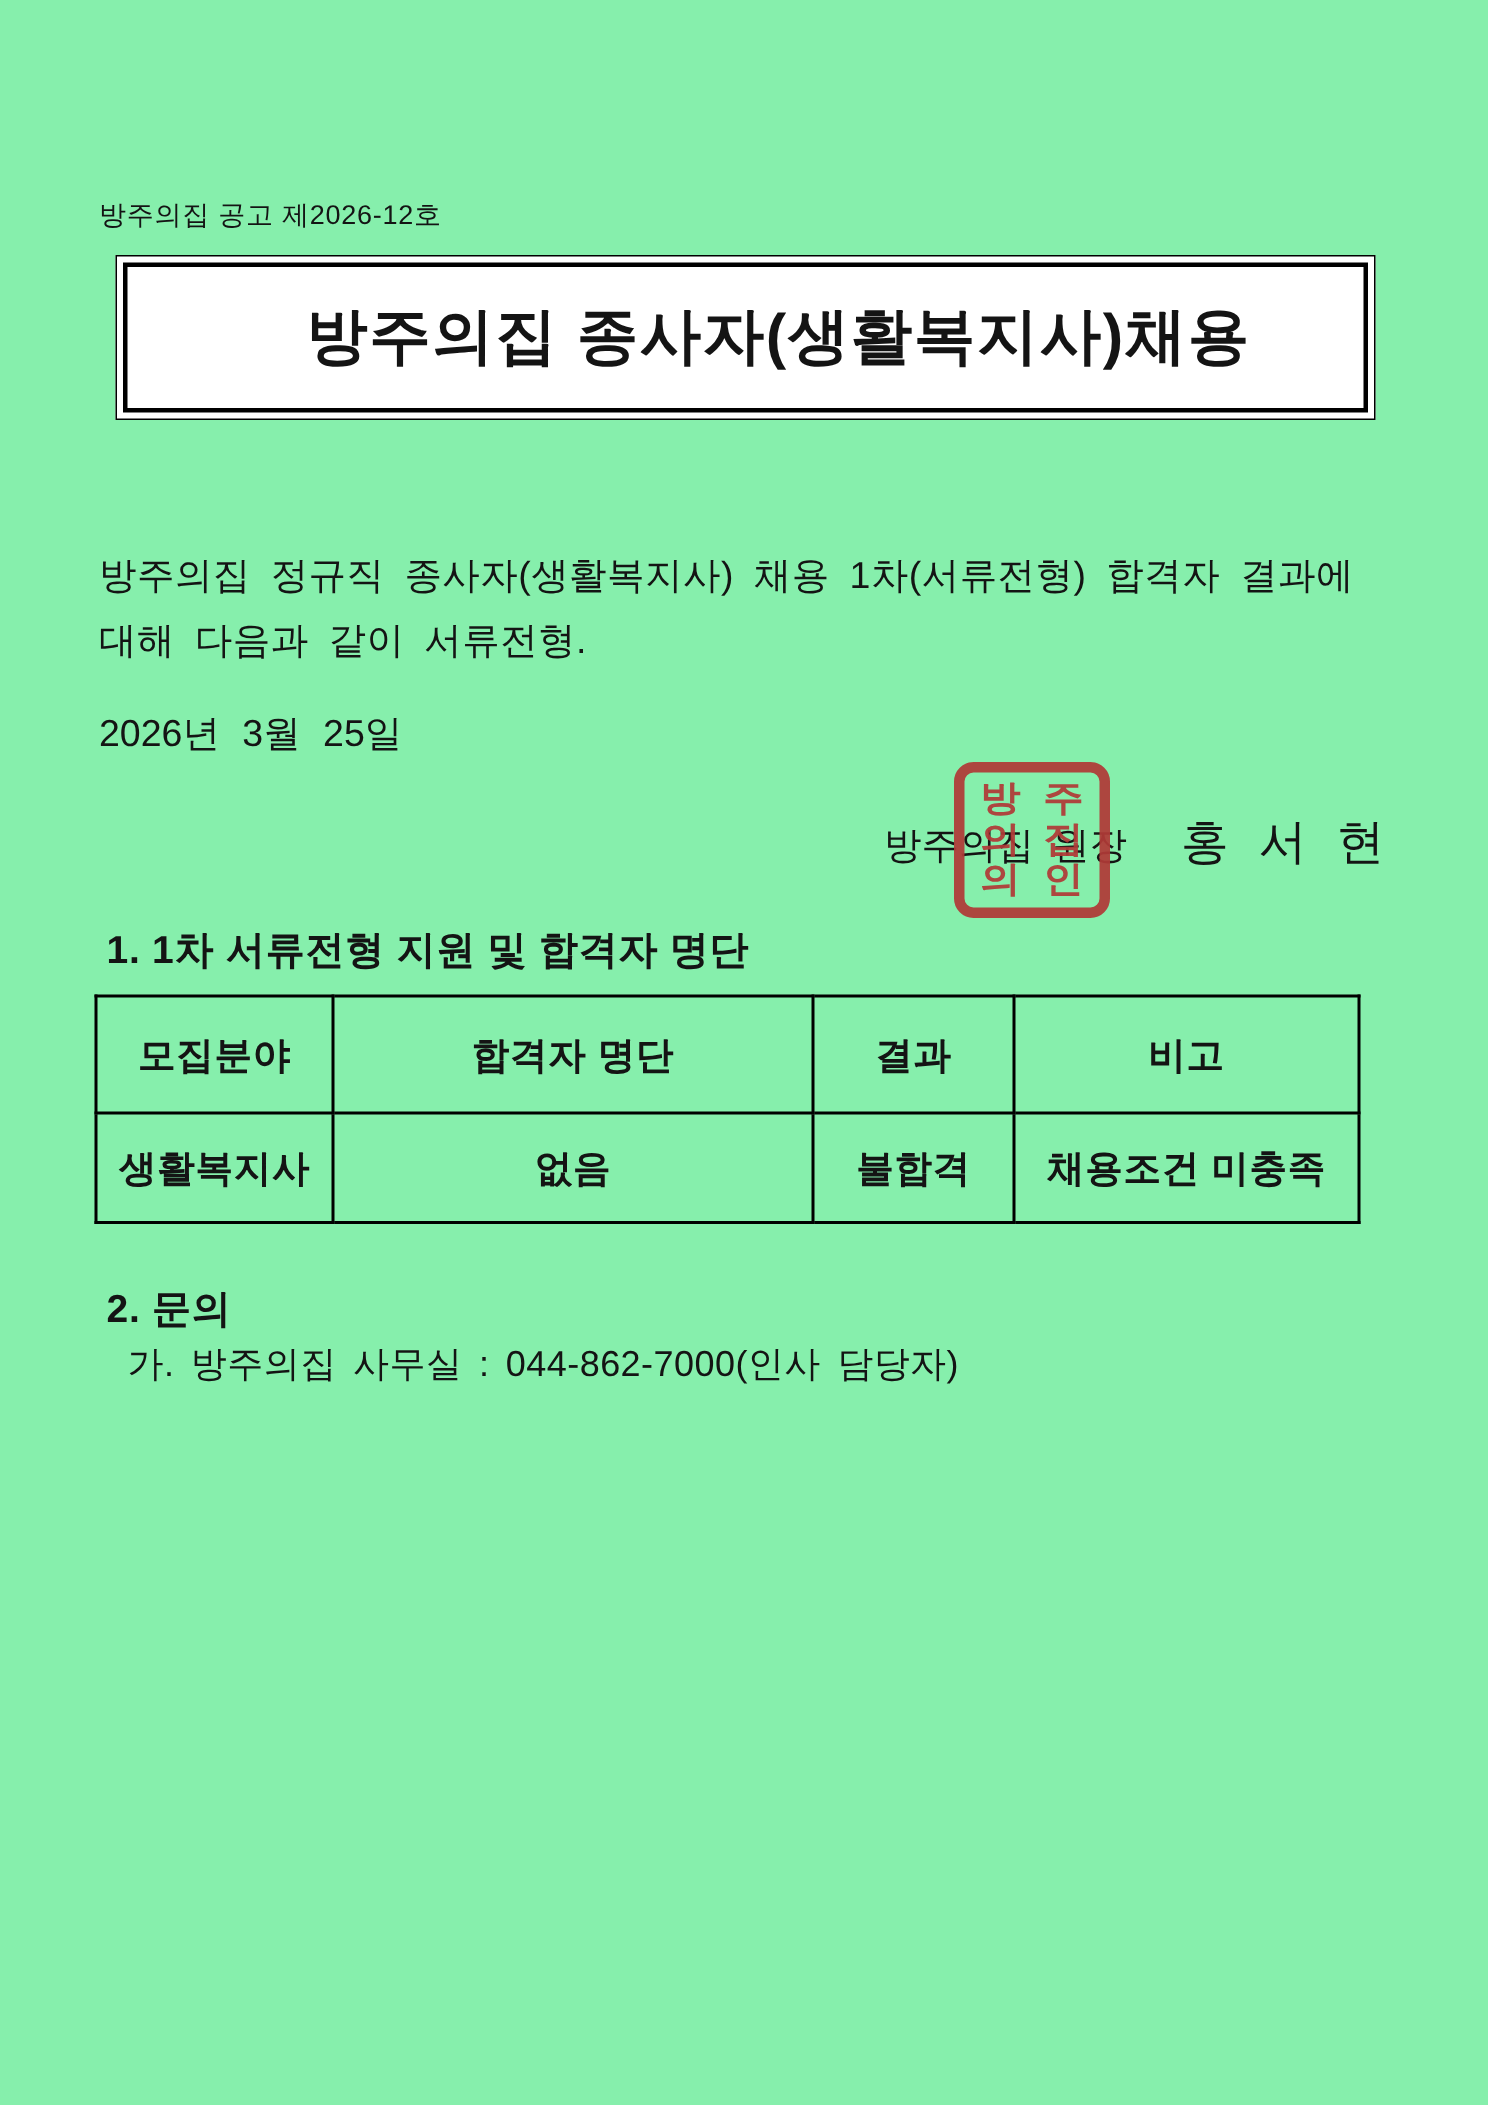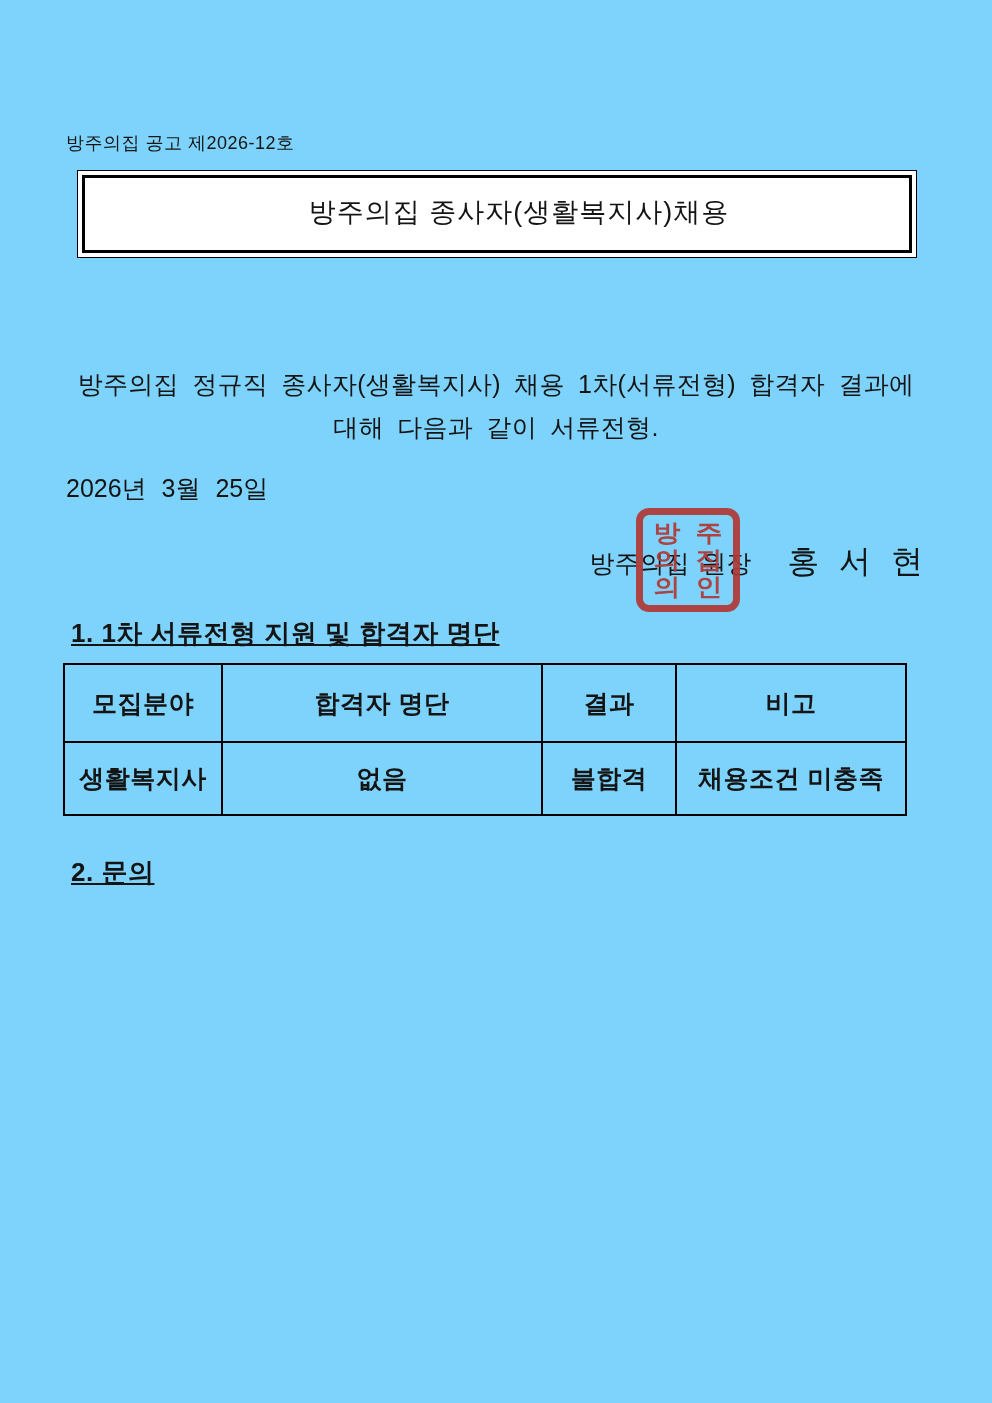--- a/index.html
+++ b/index.html
@@ -1,45 +1,45 @@
 <!DOCTYPE html>
 <html lang="ko"><head>
 <meta charset="utf-8">
 <style>
   html, body { margin:0; padding:0; background:#ffffff; }
   .page {
     position:relative;
     width:992px; height:1403px;
-    background:#7dd3fc;
+    background:#86efac;
     font-family:"Liberation Sans","DejaVu Sans",sans-serif;
     color:#141414;
     overflow:hidden;
   }
 
   .doc-number {
     position:absolute; left:66px; top:131px;
     font-size:18px; letter-spacing:0.5px;
   }
 
   .title-box {
     position:absolute; left:77px; top:170px; width:830px;
     border:1px solid #000; padding:4px; background:#fff;
   }
   .title-box-inner {
     border:3px solid #000;
     text-align:center;
     padding:13px 0 15px;
   }
   .title-line {
-    font-size:27px; font-weight:400; line-height:1.62; letter-spacing:1px;margin-left:44px;
+    font-size:41px; font-weight:700; line-height:1.62; letter-spacing:1px;margin-left:44px;
   }
 
   .body-par {
     position:absolute; left:66px; top:363px; width:860px;
-    text-align:center; font-size:25px; line-height:43px;
+    font-size:25px; line-height:43px;
     letter-spacing:0.3px; word-spacing:6px;
   }
 
   .date-line {
     position:absolute; left:66px; top:472px; width:860px;
     text-align:left; font-size:25px; word-spacing:8px;
   }
 
   .sig-line {
     position:absolute; left:66px; top:540px; width:860px;
@@ -56,21 +56,21 @@
     display:grid; grid-template-columns:1fr 1fr;
     align-items:center; justify-items:center;
     padding:4px 3px;
     color:#b03a37; font-weight:800; font-size:24px; line-height:1;
     opacity:0.93;
     background:transparent;
   }
   .seal-char { transform:scaleX(1.12); }
 
   .section-heading {
-    position:absolute; font-size:26px; font-weight:800; letter-spacing:0.5px;text-decoration:underline;
+    position:absolute; font-size:26px; font-weight:800; letter-spacing:0.5px;
   }
   .section-heading.first  { left:71px; top:616px; }
   .section-heading.second { left:71px; top:855px; }
 
   .results-table {
     position:absolute; left:63px; top:663px; width:842px;
     border-collapse:collapse; table-layout:fixed;
   }
   .results-table th, .results-table td {
     border:2px solid #000; text-align:center; vertical-align:middle;
@@ -141,14 +141,15 @@
         <td>생활복지사</td>
         <td>없음</td>
         <td>불합격</td>
         <td>채용조건 미충족</td>
       </tr>
     </tbody>
   </table>
 
   <div class="section-heading second">2. 문의</div>
 
+  <div class="contact-line">가. 방주의집 사무실 : 044-862-7000(인사 담당자)</div>
 
 </div>
 
 </body></html>

